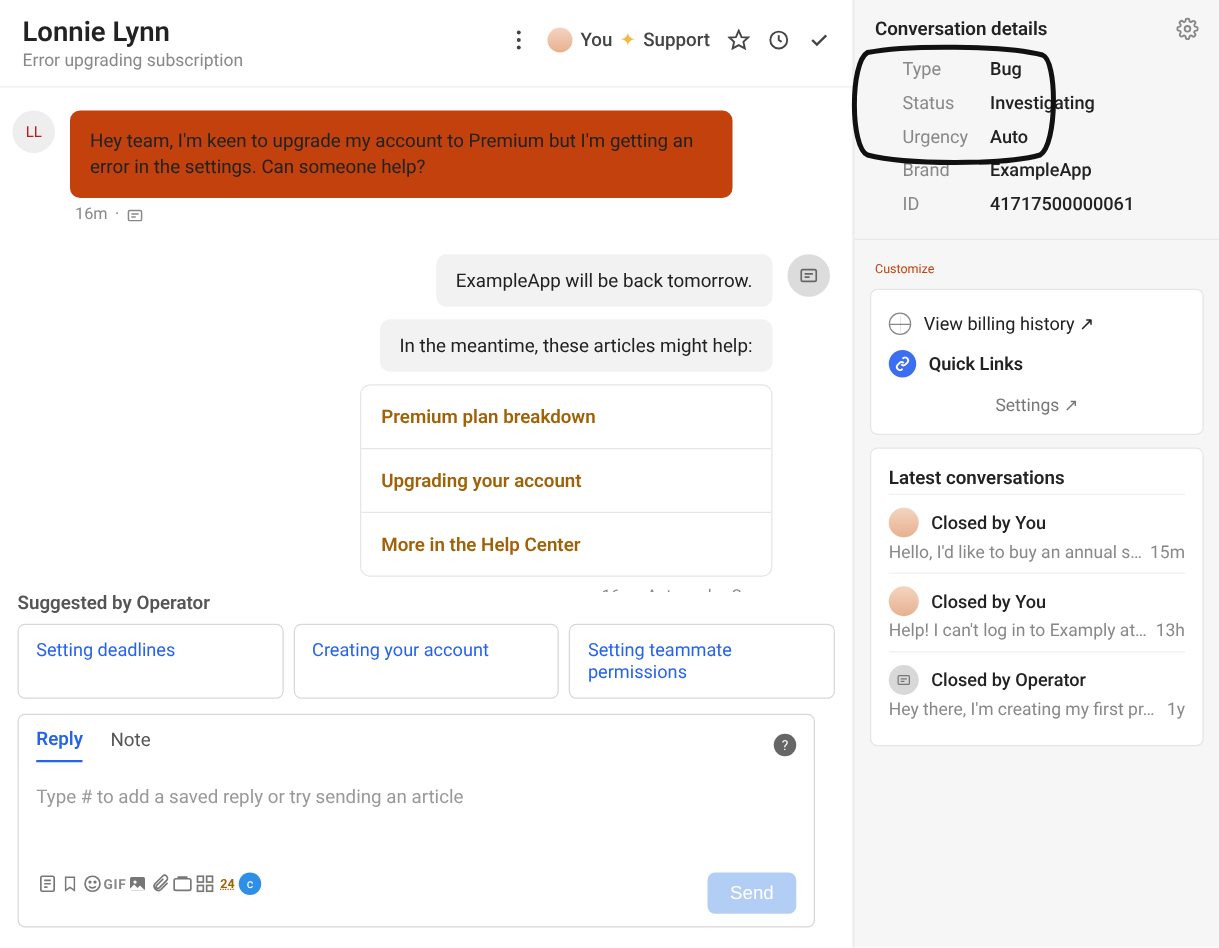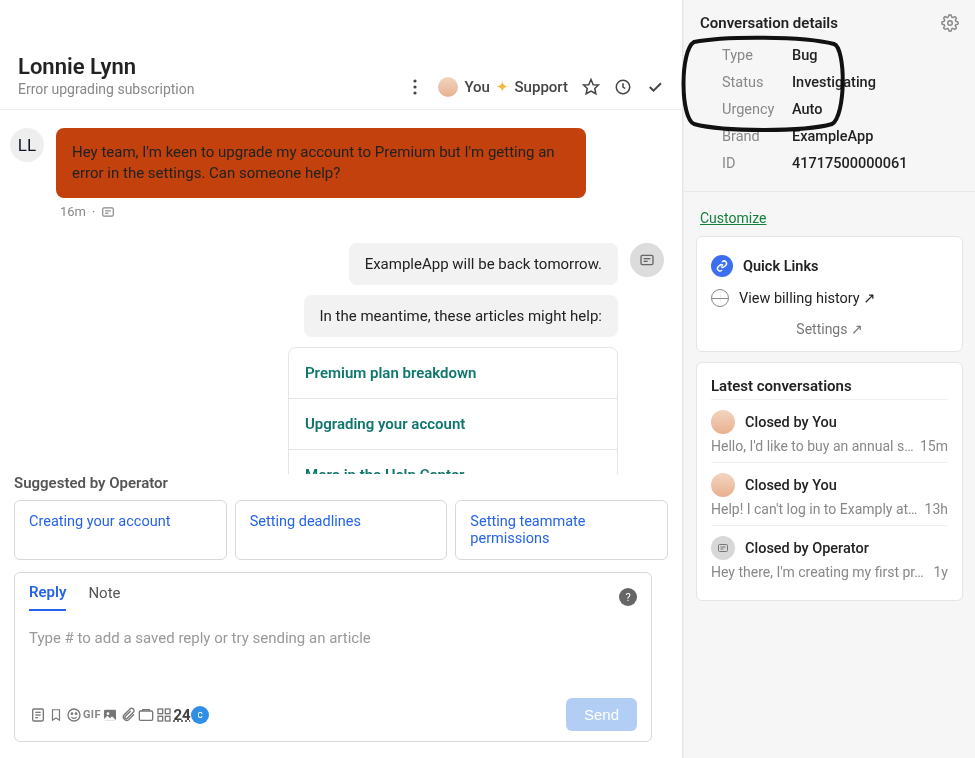--- a/index.html
+++ b/index.html
@@ -1,68 +1,68 @@
 <!DOCTYPE html>
 <html><head>
 <meta charset="utf-8">
 <style>
 * { box-sizing: border-box; margin: 0; padding: 0; }
 body { font-family: -apple-system, BlinkMacSystemFont, "Segoe UI", Roboto, sans-serif; font-size: 14px; color: #222; background: #fff; width: 975px; height: 758px; overflow: hidden; display: flex; }
 .main { flex: 1; display: flex; flex-direction: column; border-right: 1px solid #e5e5e5; min-width: 0;}
-.header { display: flex; align-items: flex-end; padding: 14px 18px 12px 18px; border-bottom: 1px solid #eee; margin-top: 40px; }
+.header { display: flex; align-items: flex-start; padding: 14px 18px 12px 18px; border-bottom: 1px solid #eee; }
 .header-left { flex: 1; }
 .header-title { font-size: 22px; font-weight: 600; color: #222; }
 .header-sub { font-size: 14px; color: #888; margin-top: 2px; }
 .header-right { display: flex; align-items: center; gap: 14px; padding-top: 8px; color: #444; }
 .avatar-small { width: 20px; height: 20px; border-radius: 50%; background: linear-gradient(#f3d5c0,#e8b090); display:inline-block; }
 .you-support { display: flex; align-items: center; gap: 6px; font-size: 15px; font-weight: 500; }
 .sparkle { color: #f5b942; }
 .icon-btn { width: 18px; height: 18px; display: flex; align-items: center; justify-content: center; cursor: pointer; color: #444; }
 .thread { flex: 1; overflow: auto; padding: 18px 18px 6px 10px; }
 .msg-row { display: flex; gap: 12px; margin-bottom: 6px; }
-.avatar-ll { width: 34px; height: 34px; border-radius: 50%; background: #eee; color: #0f172a; font-size: 17px; display: flex; align-items: center; justify-content: center; flex-shrink:0; }
+.avatar-ll { width: 34px; height: 34px; border-radius: 50%; background: #eee; color: #b91c1c; font-size: 12px; display: flex; align-items: center; justify-content: center; flex-shrink:0; }
 .bubble-in { background: #c2410c; border-radius: 8px; padding: 14px 16px; max-width: 530px; font-size: 15px; line-height: 1.4; }
 .meta-line { font-size: 13px; color: #888; margin-left: 50px; margin-top: 4px; display:flex; align-items:center; gap:6px;}
 .bot-col { display: flex; flex-direction: column; align-items: flex-end; margin-top: 24px; gap: 10px; }
 .bot-row { display: flex; align-items: flex-start; gap: 12px; justify-content: flex-end; }
 .bubble-out { background: #f2f2f2; border-radius: 8px; padding: 12px 16px; max-width: 330px; font-size: 15px; }
 .bot-avatar { width: 34px; height: 34px; border-radius: 50%; background: #dcdcdc; display: flex; align-items: center; justify-content: center; color: #666; flex-shrink:0;}
 .link-list { border: 1px solid #e5e5e5; border-radius: 8px; width: 330px; overflow: hidden; }
-.link-item { padding: 16px 16px; font-size: 15px; font-weight: 600; color: #0f766e; border-bottom: 1px solid #e5e5e5; cursor: pointer; }
+.link-item { padding: 16px 16px; font-size: 15px; font-weight: 600; color: #a16207; border-bottom: 1px solid #e5e5e5; cursor: pointer; }
 .link-item:last-child { border-bottom: none; }
 .meta-right { text-align: right; font-size: 13px; color: #888; margin-top: 8px; margin-right: 50px;}
 .suggested { padding: 0 14px; }
 .suggested-title { font-size: 15px; font-weight: 600; color: #555; margin-bottom: 8px; }
 .sugg-row { display: flex; gap: 8px; }
 .sugg-card { flex: 1; border: 1px solid #d8d8d8; border-radius: 6px; padding: 12px 14px; color: #2563eb; font-size: 14.5px; cursor: pointer; min-height: 50px; display:flex; align-items:flex-start;}
 .composer { margin: 12px 30px 16px 14px; border: 1px solid #d8d8d8; border-radius: 6px; padding: 10px 14px 10px 14px; }
 .tabs { display: flex; gap: 22px; align-items: center; }
 .tab { font-size: 15px; padding-bottom: 8px; cursor: pointer; color: #555; }
 .tab.active { color: #2563eb; font-weight: 600; border-bottom: 2px solid #2563eb; }
 .help-q { margin-left: auto; width:18px; height:18px; border-radius:50%; background:#666; color:#fff; font-size:11px; display:flex; align-items:center; justify-content:center;}
 .composer-input { width: 100%; border: none; outline: none; font-size: 15px; color: #333; padding: 18px 0 30px 0; resize:none; font-family:inherit;}
 .composer-input::placeholder { color: #999; }
-.composer-bar { display: flex; align-items: center; }
+.composer-bar { display: flex; }
 .cb-icon { color: #777; cursor: pointer; display:flex; align-items:center; justify-content:center; width:18px; height:18px;}
 .gif-txt { font-size: 11px; font-weight: 700; color: #888; letter-spacing:0.5px;}
-.badge24 { color: #404040; font-weight: 700; font-size: 15px; text-decoration: underline; text-decoration-style: dotted; }
+.badge24 { color: #a16207; font-weight: 700; font-size: 10px; text-decoration: underline; text-decoration-style: dotted; }
 .circ-c { width: 18px; height: 18px; border-radius: 50%; background: #2f8fe7; color: #fff; font-size: 10px; display: flex; align-items: center; justify-content: center; }
 .send-btn { margin-left: auto; background: #b3cef5; color: #fff; border: none; border-radius: 6px; padding: 8px 18px; font-size: 15px; font-weight: 500; cursor: pointer; }
 .side { width: 292px; background: #f6f6f6; display: flex; flex-direction: column; border-left:1px solid #eee;}
 .side-head { display: flex; align-items: center; padding: 14px 16px 10px 16px; }
 .side-title { font-size: 15px; font-weight: 600; flex: 1; }
 .gear { color: #888; cursor: pointer; }
 .details { padding: 0 16px 14px 16px; position: relative; }
 .drow { display: flex; padding: 5px 0; font-size: 14.5px; margin-left: 22px; }
 .dlabel { color: #888; width: 70px; }
 .dval { font-weight: 500; }
 .scribble { position:absolute; top:-8px; left:-10px; pointer-events:none;}
 .related-head { display: flex; align-items: center; padding: 18px 16px 10px 16px; border-top: 1px solid #e8e8e8; }
 .related-title { font-size: 15px; font-weight: 500; flex: 1; }
-.customize { color: #15803d; font-size: 14px; cursor: pointer; text-decoration: underline; }
+.customize { color: #c2410c; font-size: 10px; cursor: pointer; }
 .panel { background: #fff; border: 1px solid #e5e5e5; border-radius: 6px; margin: 0 12px 10px 12px; padding: 12px 14px; }
 .panel-row { display: flex; align-items: center; gap: 10px; padding: 6px 0; font-size: 14.5px; cursor: pointer; }
 .ql-icon { width: 22px; height: 22px; border-radius: 50%; background: #3b6ef0; display: flex; align-items: center; justify-content: center; flex-shrink:0;}
 .globe { width:18px; height:18px; border:1.5px solid #888; border-radius:50%; position:relative; flex-shrink:0;}
 .globe::after{content:'';position:absolute;left:0;right:0;top:50%;border-top:1.5px solid #888;}
 .globe::before{content:'';position:absolute;top:0;bottom:0;left:50%;border-left:1.5px solid #888; transform:scaleX(0.5); border-radius:50%;}
 .settings-link { text-align: center; color: #777; padding: 8px 0 2px 0; cursor:pointer;}
 .latest-title { font-size: 15px; font-weight: 600; padding: 2px 0 4px 0; }
 .conv-item { padding: 10px 0 8px 0; border-top:1px solid #f0f0f0;}
 .conv-item:first-of-type{border-top:none;}
@@ -146,22 +146,22 @@
         <div class="link-item">Upgrading your account</div>
         <div class="link-item">More in the Help Center</div>
       </div>
     </div>
     <div class="meta-right">16m · Auto reply · Seen</div>
   </div>
 
   <div class="suggested">
     <div class="suggested-title">Suggested by Operator</div>
     <div class="sugg-row">
+      <div class="sugg-card">Setting deadlines</div>
       <div class="sugg-card">Creating your account</div>
-      <div class="sugg-card">Setting deadlines</div>
       <div class="sugg-card">Setting teammate permissions</div>
     </div>
   </div>
 
   <div class="composer">
     <div class="tabs">
       <div class="tab active">Reply</div>
       <div class="tab">Note</div>
       <div class="help-q">?</div>
     </div>
@@ -256,31 +256,31 @@
         <span class="dlabel">ID</span>
         <span class="dval">41717500000061</span>
       </div>
   </div>
 
   <div class="related-head">
     <div class="customize">Customize</div>
   </div>
   <div class="panel">
     <div class="panel-row">
+      <div class="globe"></div>
+      <span>View billing history ↗</span>
+    </div>
+    <div class="panel-row">
       <div class="ql-icon">
           <svg width="12" height="12" viewBox="0 0 24 24" fill="none" stroke="#fff" stroke-width="3">
             <path d="M10 13a5 5 0 007 0l3-3a5 5 0 00-7-7l-1 1"></path>
             <path d="M14 11a5 5 0 00-7 0l-3 3a5 5 0 007 7l1-1"></path>
           </svg>
         </div>
       <span style="font-weight:600">Quick Links</span>
-    </div>
-    <div class="panel-row">
-      <div class="globe"></div>
-      <span>View billing history ↗</span>
     </div>
     <div class="settings-link">Settings ↗</div>
   </div>
 
   <div class="panel">
     <div class="latest-title">Latest conversations</div>
     <div class="conv-item">
       <div class="conv-top">
           <div class="mini-av"></div>
           <span>Closed by You</span>

